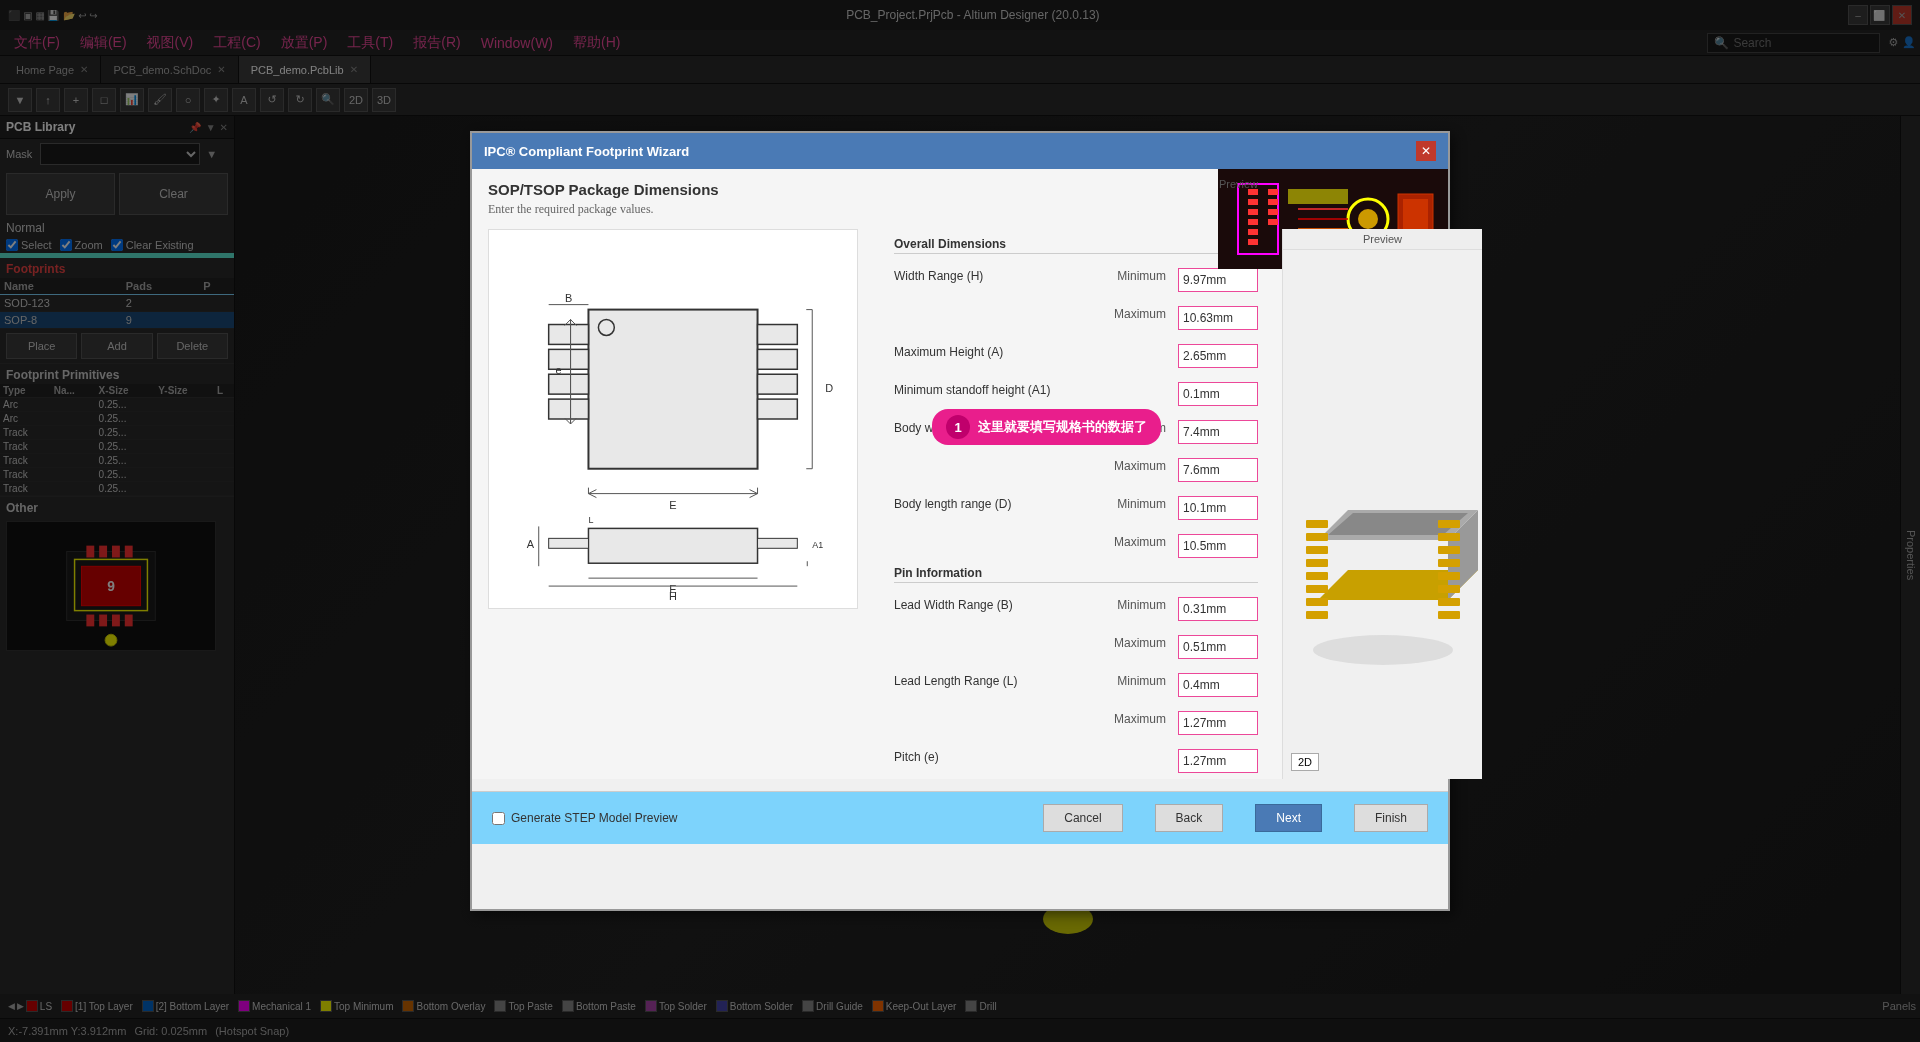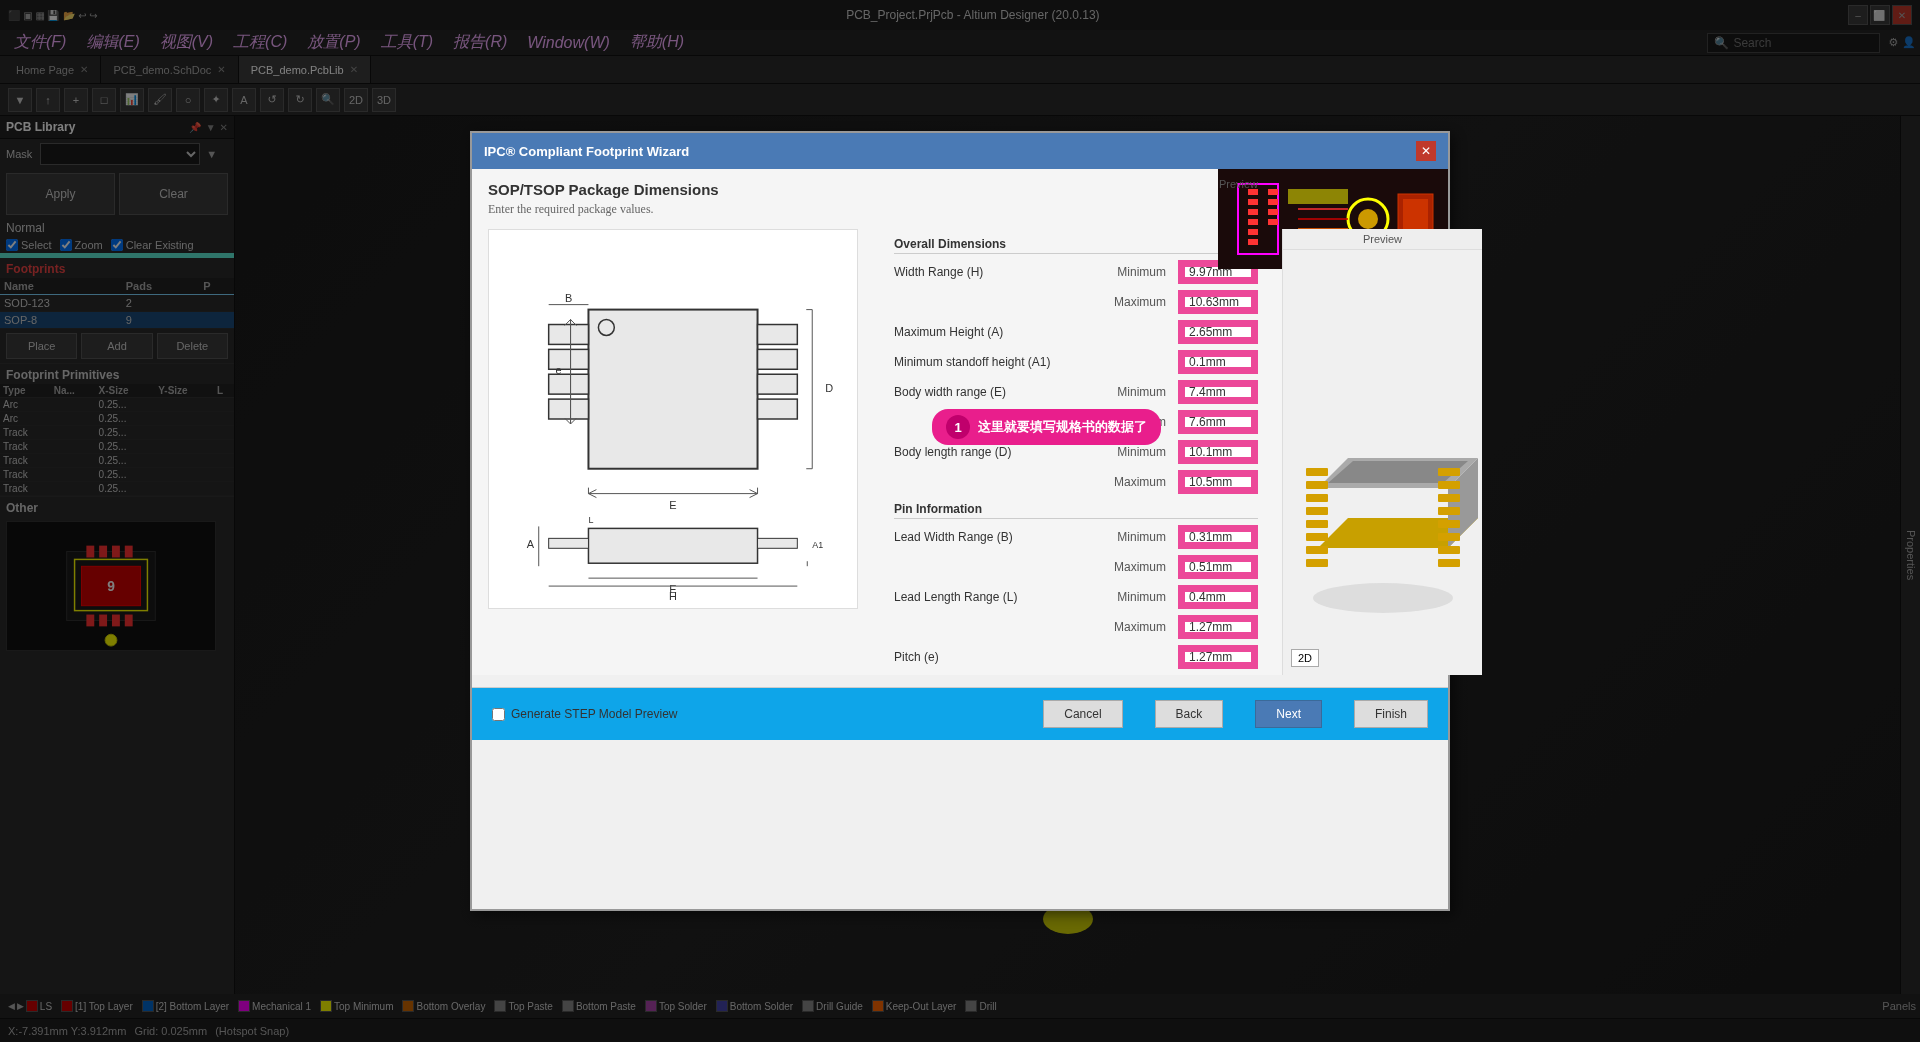--- a/index.html
+++ b/index.html
@@ -7,21 +7,21 @@
 
     
     #titlebar { display: flex; align-items: center; justify-content: space-between; background: #1e1e1e; height: 30px; padding: 0 8px; }
     #titlebar-left { display: flex; align-items: center; gap: 6px; }
     #titlebar-controls { display: flex; gap: 2px; }
     .titlebar-btn { width: 20px; height: 20px; background: #3a3a3a; border: 1px solid #555; display: flex; align-items: center; justify-content: center; cursor: pointer; font-size: 10px; color: #aaa; }
     .titlebar-btn.close { background: #c0392b; }
 
     
     #menubar { display: flex; align-items: center; background: #252525; height: 26px; padding: 0 4px; border-bottom: 1px solid #111; }
-    .menu-item { padding: 2px 10px; font-size: 16px; color: #f0abfc; cursor: pointer; font-style: italic; }
+    .menu-item { padding: 2px 10px; font-size: 14px; color: #ec4899; cursor: pointer; }
     #search-area { margin-left: auto; display: flex; align-items: center; background: #1a1a1a; border: 1px solid #444; padding: 2px 6px; }
     #search-area input { background: transparent; border: none; color: #ccc; font-size: 12px; outline: none; width: 140px; }
 
     
     #tabs-area { display: flex; align-items: center; background: #2a2a2a; height: 28px; border-bottom: 1px solid #111; padding-left: 4px; }
     .tab { display: flex; align-items: center; padding: 0 12px; height: 100%; font-size: 11px; color: #aaa; cursor: pointer; border-right: 1px solid #111; }
     .tab.active { background: #3c3c3c; color: #fff; }
     .tab-close { margin-left: 6px; font-size: 10px; color: #888; }
 
     
@@ -92,30 +92,30 @@
     #modal-subtitle { font-size: 12px; color: #666; margin-bottom: 16px; font-family: Liberation Serif, serif; }
 
     
     #pcb-preview-top { position: absolute; top: 0; right: 0; width: 230px; height: 100px; overflow: hidden; }
 
     
     .form-section-header { font-size: 12px; font-weight: bold; color: #333; margin: 8px 0 6px; border-bottom: 1px solid #ccc; padding-bottom: 2px; }
     .form-row { display: flex; align-items: center; margin-bottom: 6px; }
     .form-label { width: 200px; font-size: 12px; color: #333; }
     .form-sublabel { width: 80px; font-size: 12px; color: #555; text-align: right; padding-right: 8px; }
-    .form-input { width: 80px; height: 24px; border: 7px solid #ec4899; background: white; font-size: 12px; padding: 2px 4px; color: #333; }
+    .form-input { width: 80px; height: 24px; border: 1px solid #ec4899; background: white; font-size: 12px; padding: 2px 4px; color: #333; margin-top: 8px; }
     .form-group { display: flex; align-items: center; gap: 4px; }
 
     
     #diagram-area { display: flex; gap: 16px; margin: 12px 0; }
     #diagram-svg-container { flex: 1; min-height: 380px; }
     #dim-form { flex: 0 0 420px; }
 
     
-    #modal-footer { display: flex; align-items: center; justify-content: flex-end; gap: 8px; padding: 12px 20px; background: #0ea5e9; border-top: 1px solid #ccc; }
+    #modal-footer { display: flex; align-items: center; justify-content: flex-end; gap: 8px; padding: 12px 20px; background: #7dd3fc; border-top: 1px solid #ccc; }
     .footer-btn { padding: 6px 20px; font-size: 12px; border: 1px solid #aaa; cursor: pointer; background: #ddd; color: #333; margin-left: 24px; }
     .footer-btn.primary { background: #4a7ab5; color: white; border-color: #3a6a9a; }
     #step-checkbox { display: flex; align-items: center; gap: 6px; margin-right: auto; font-size: 12px; color: #333; }
 
     
     #statusbar { display: flex; align-items: center; background: #1e1e1e; height: 24px; padding: 0 8px; font-size: 11px; color: #aaa; border-top: 1px solid #111; gap: 8px; }
     .status-item { white-space: nowrap; }
 
     
     #layersbar { display: flex; align-items: center; background: #252525; height: 24px; overflow: hidden; gap: 1px; padding: 0 4px; }

